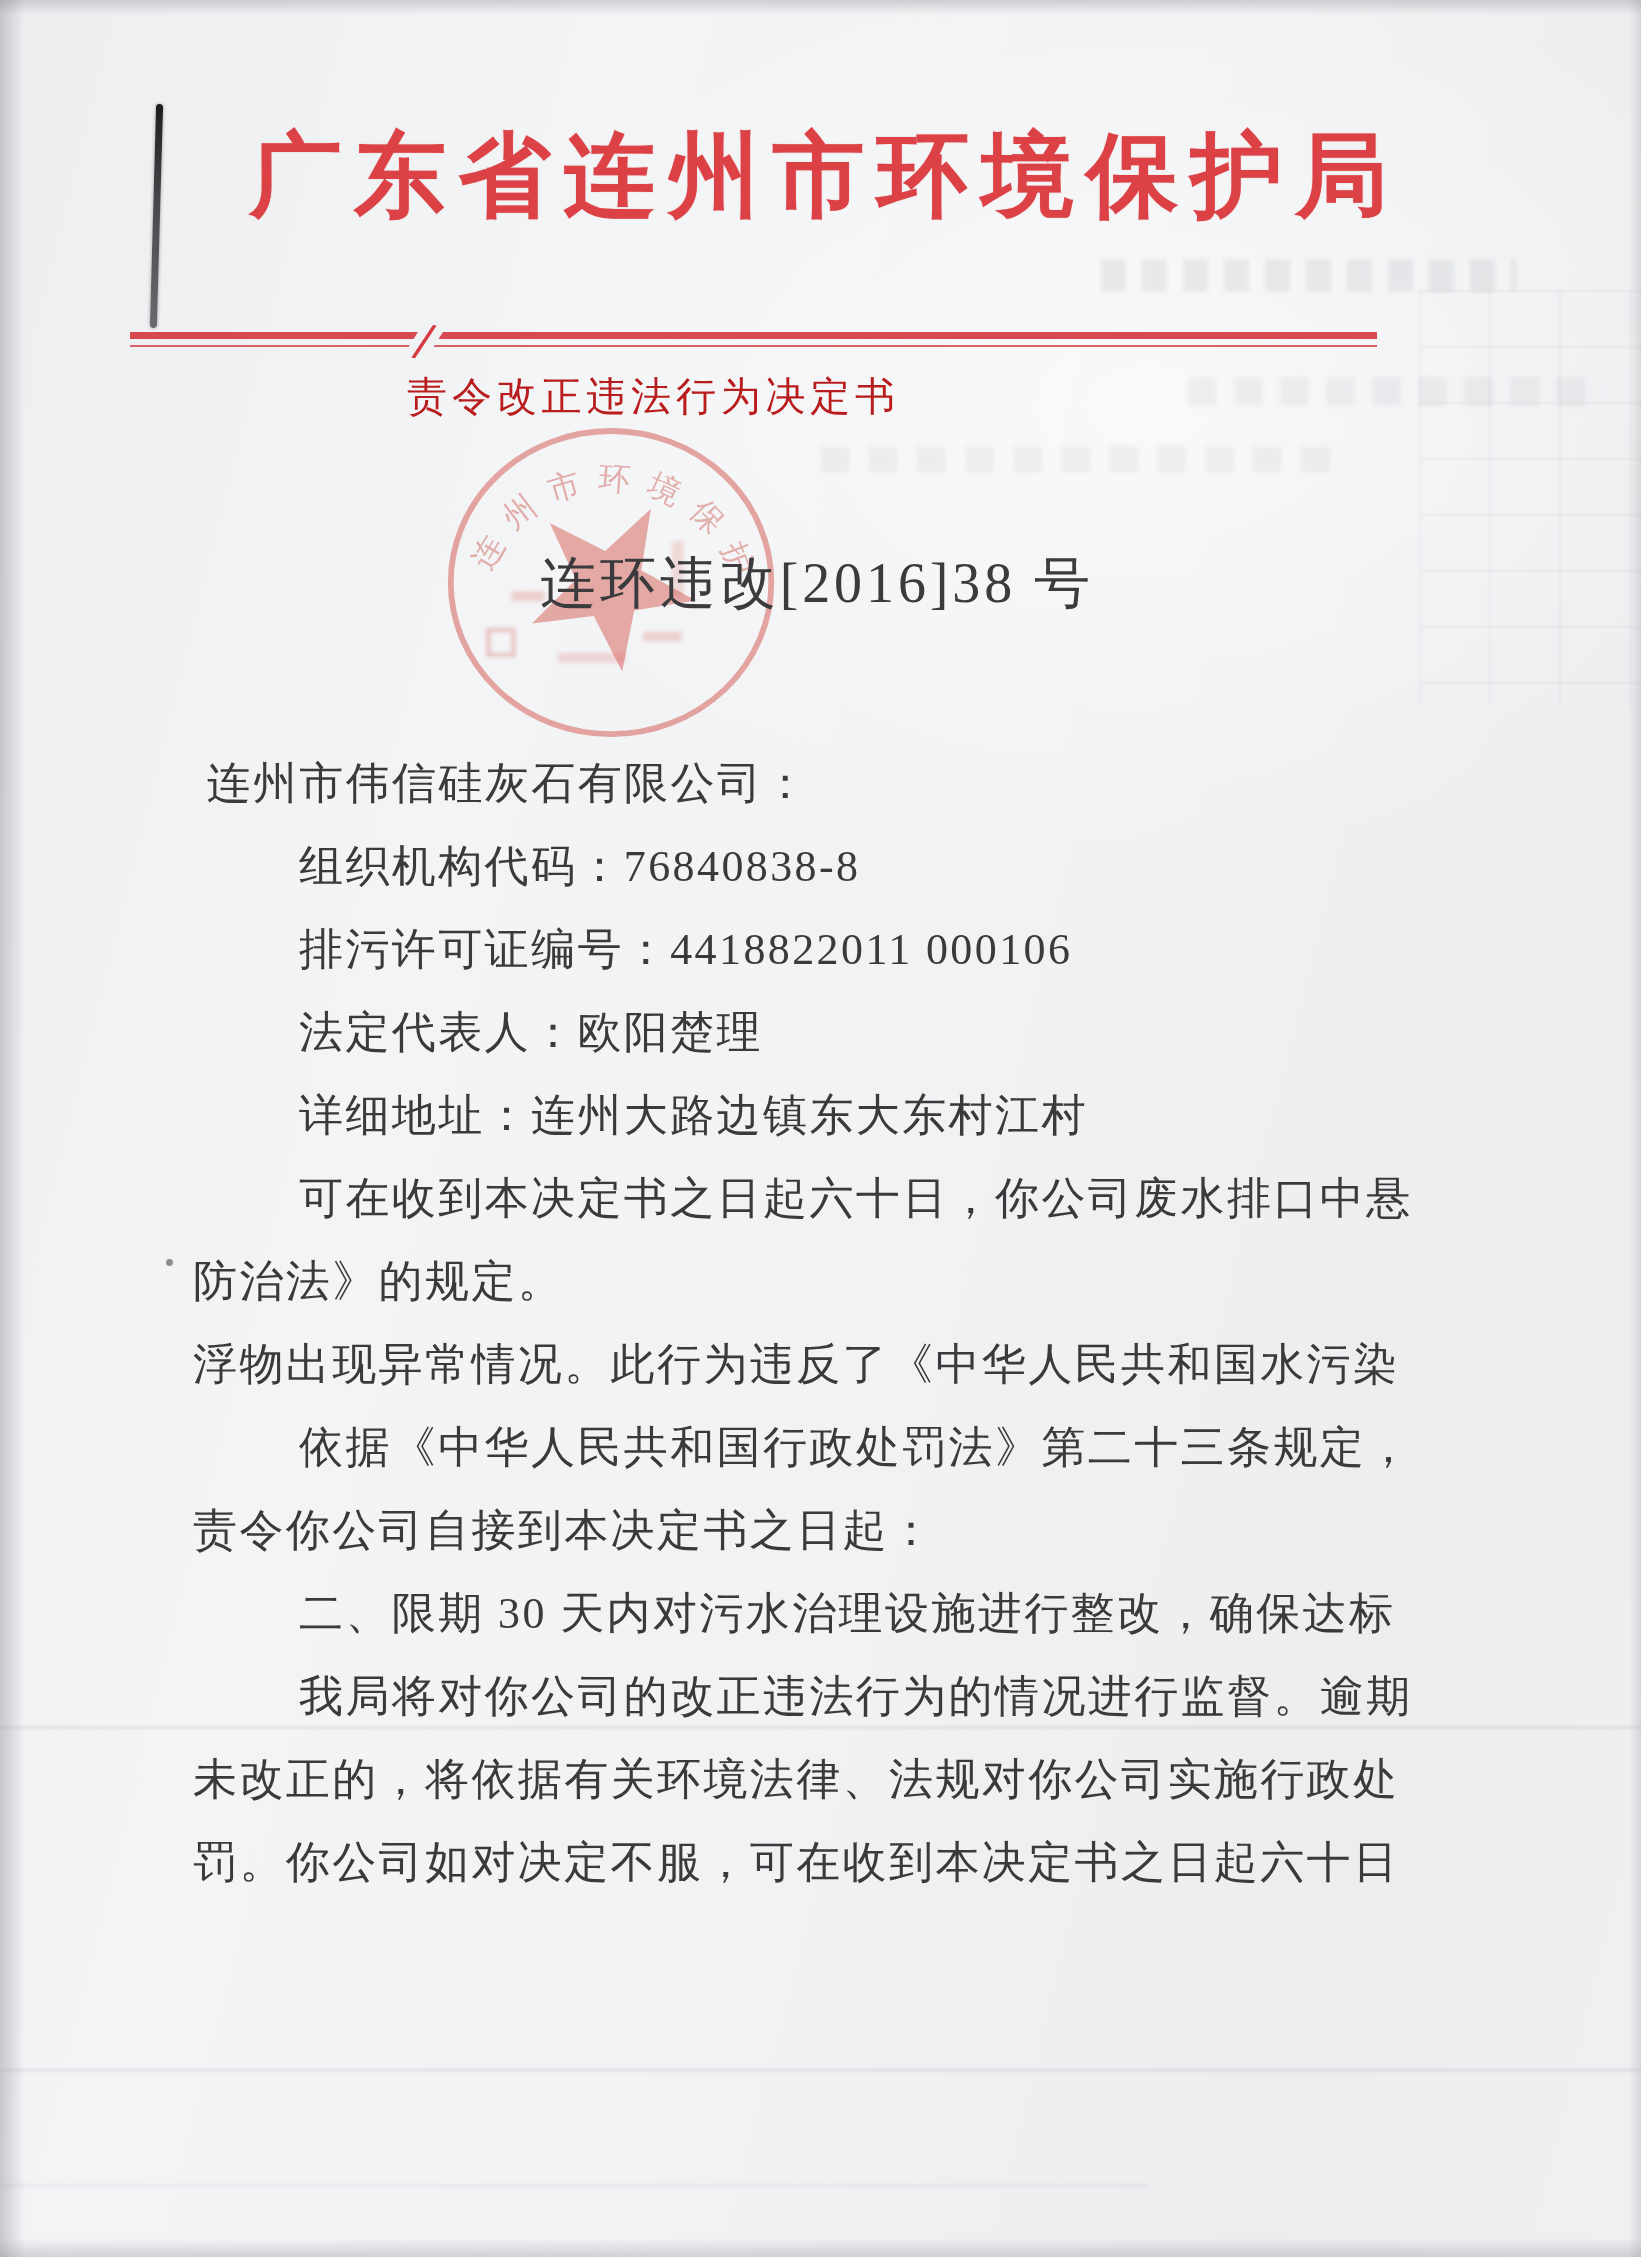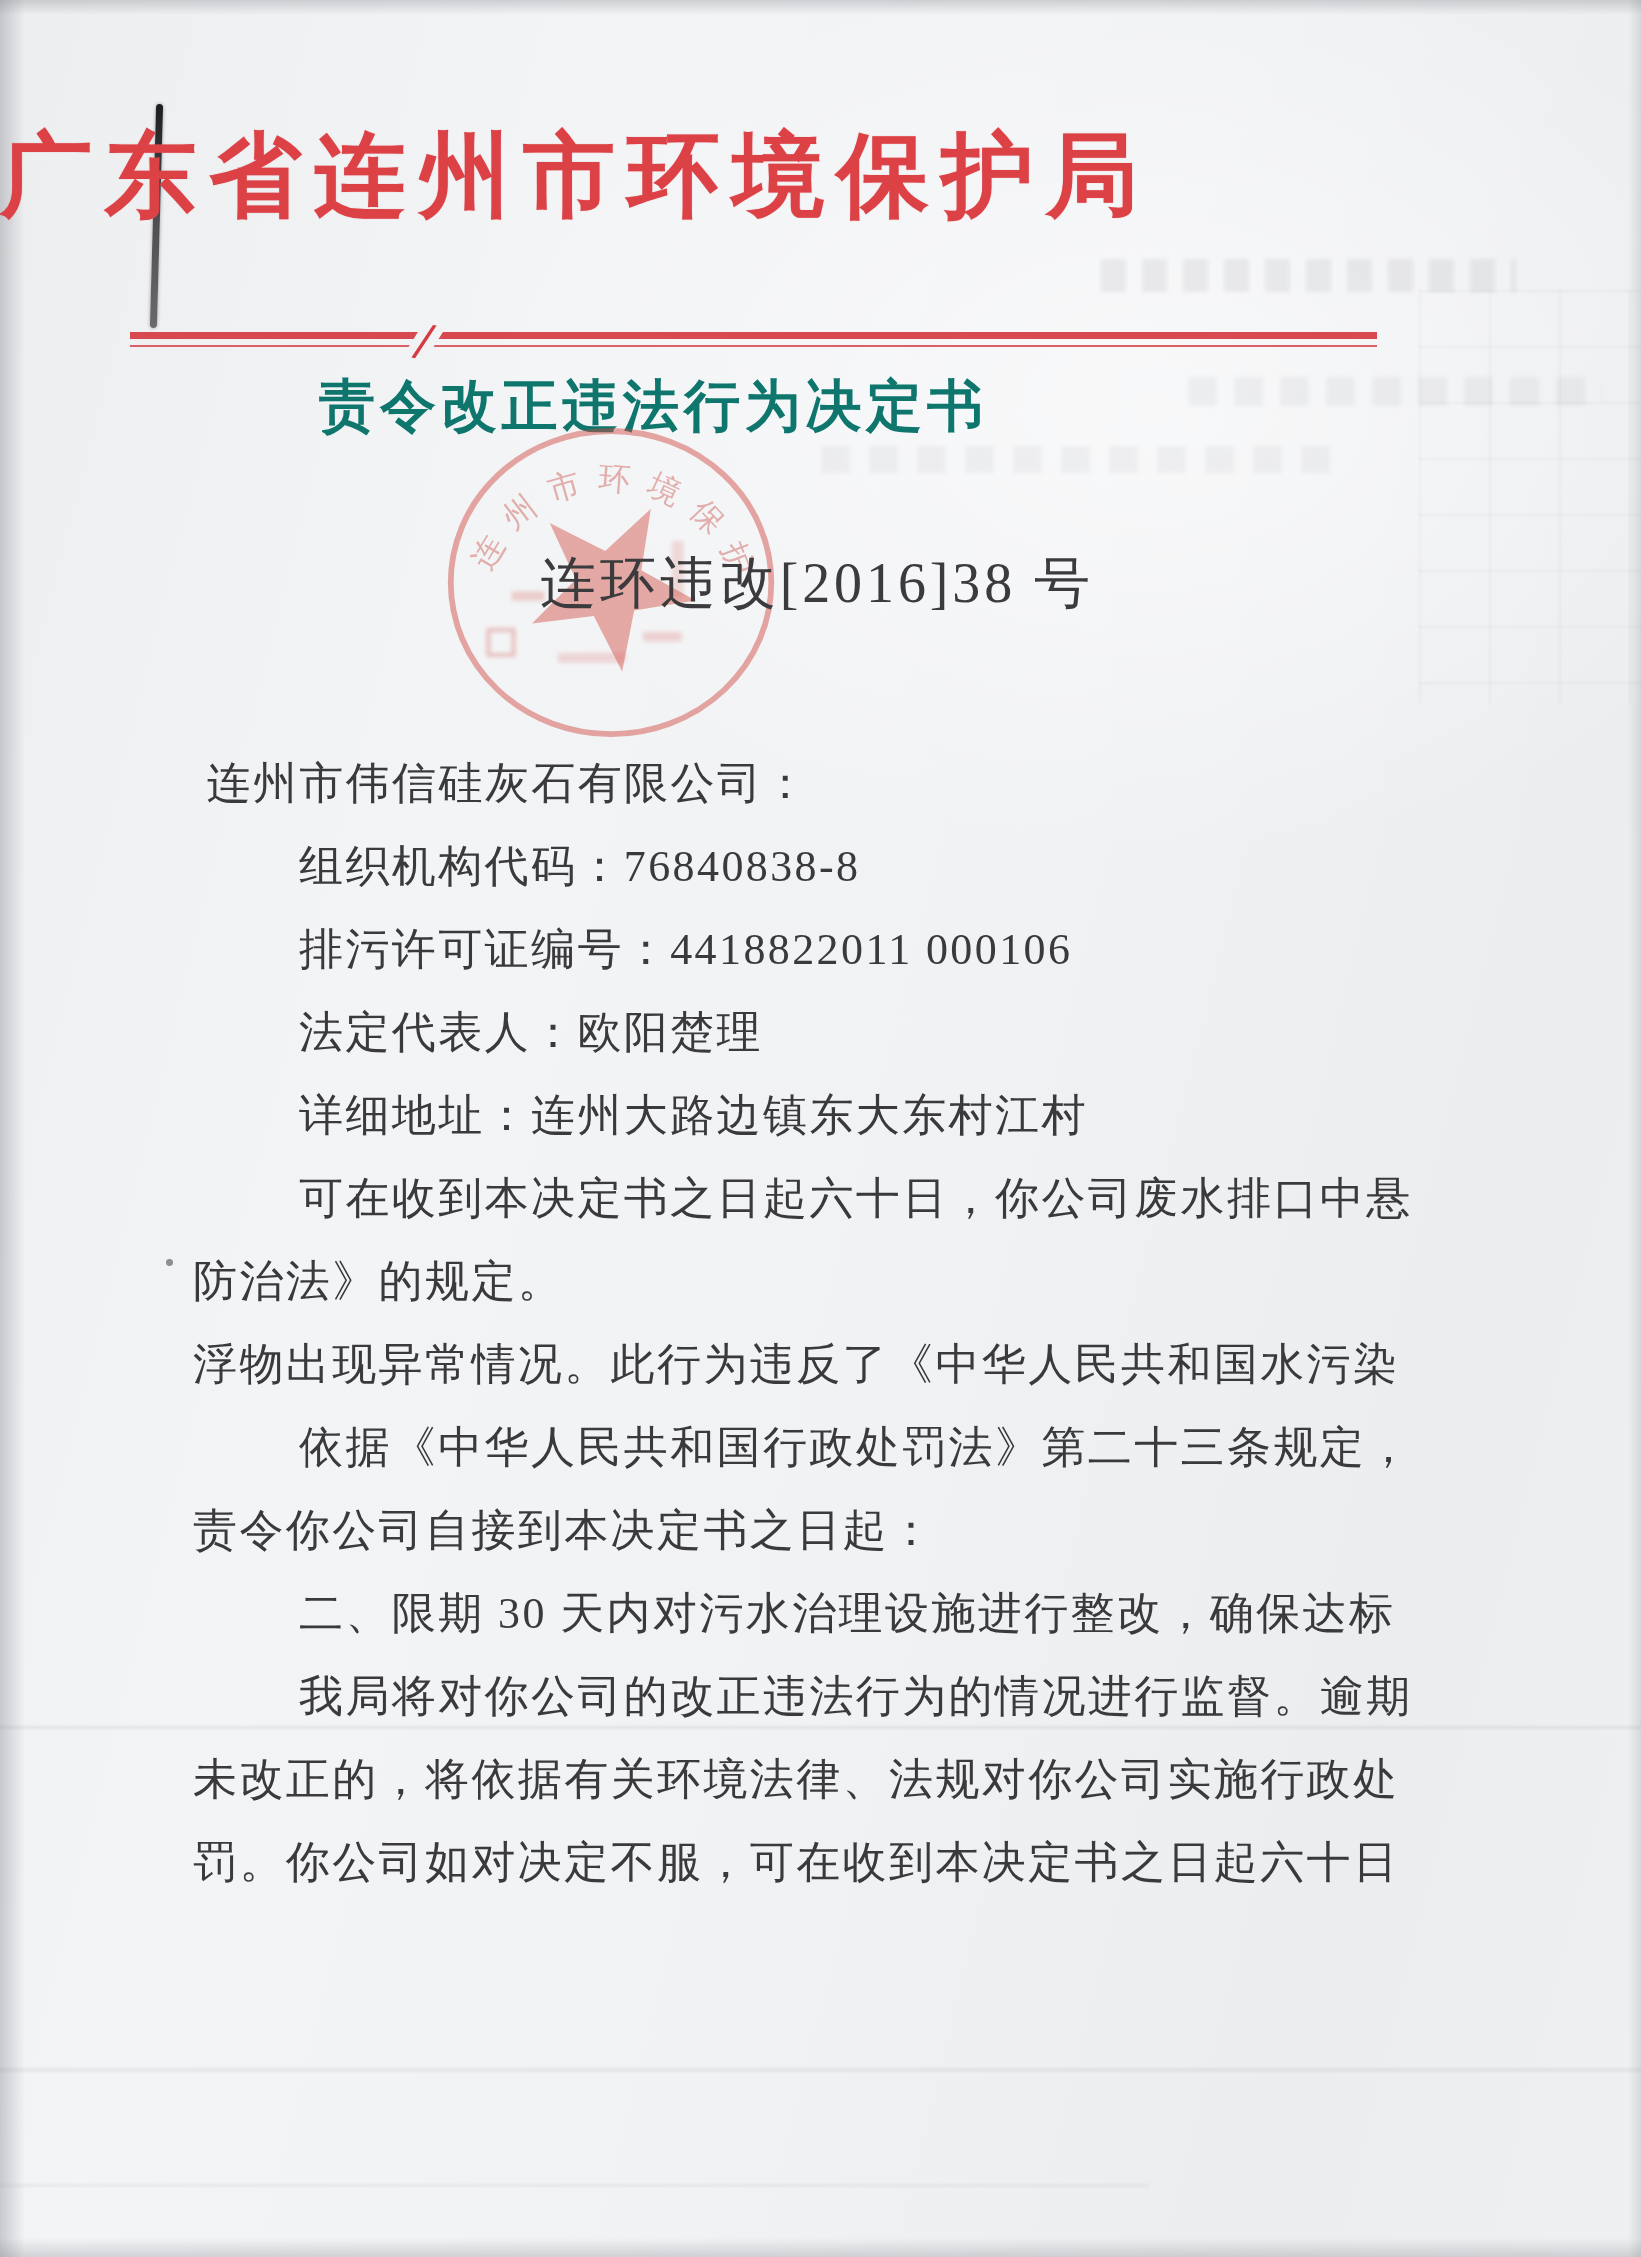--- a/index.html
+++ b/index.html
@@ -25,40 +25,40 @@
     background:linear-gradient(270deg,rgba(130,132,138,.22),rgba(130,132,138,0));}
 
   .staple{
     position:absolute;left:153px;top:104px;width:6.8px;height:224px;
     background:linear-gradient(180deg,#1d1d1f,#4a4a4e 45%,#6a6a6e);
     border-radius:3.9px;transform:rotate(1.6deg);
     box-shadow:0 0 3.9px rgba(0,0,0,.35);
   }
 
   .agency{
-    position:absolute;top:114px;left:0;width:1400px;text-align:left;
+    position:absolute;top:114px;left:0;width:1400px;text-align:right;
     font-size:92px;font-weight:bold;color:#dc4146;letter-spacing:12.6px;
     white-space:nowrap;text-shadow:0 0 1px rgba(220,65,70,.5);
   }
 
   .redline{position:absolute;top:332px;left:130px;width:1247px;}
   .redline .bar1{height:6.8px;background:#d53b42;opacity:.92;}
   .redline .bar2{margin-top:5.8px;height:2.9px;background:#d53b42;opacity:.8;}
   .line-break-mark{
     position:absolute;left:282px;top:-4.8px;width:25px;height:29px;
     background:#f1f2f4;transform:skewX(-32deg);
   }
   .line-break-mark::before{
     content:"";position:absolute;left:9.7px;top:-1.9px;width:3.9px;height:33px;
     background:#d53b42;transform:skewX(6deg) rotate(8deg);
   }
 
   .doc-title{
     position:absolute;top:369px;left:0;width:1307px;text-align:center;
-    font-size:56px;font-weight:bold;color:#0f766e;letter-spacing:4.8px;
+    font-size:40px;font-weight:normal;color:#b91c1c;letter-spacing:4.8px;
     white-space:nowrap;
   }
 
   .doc-number{
     position:absolute;top:546px;left:0;width:1634px;text-align:center;
     font-size:56px;color:#3b3b3d;letter-spacing:3.9px;white-space:nowrap;
   }
 
   .stamp{
     position:absolute;left:444px;top:425px;width:336px;height:319px;

